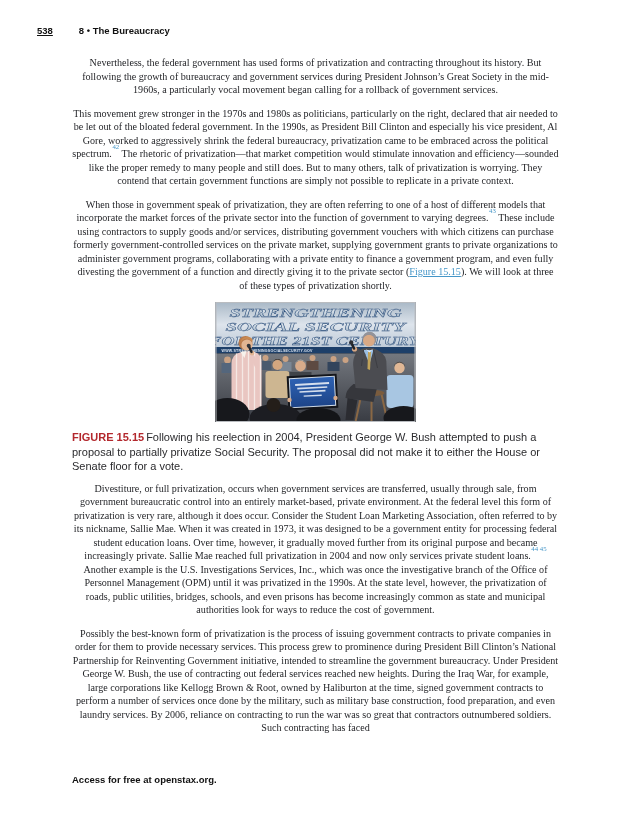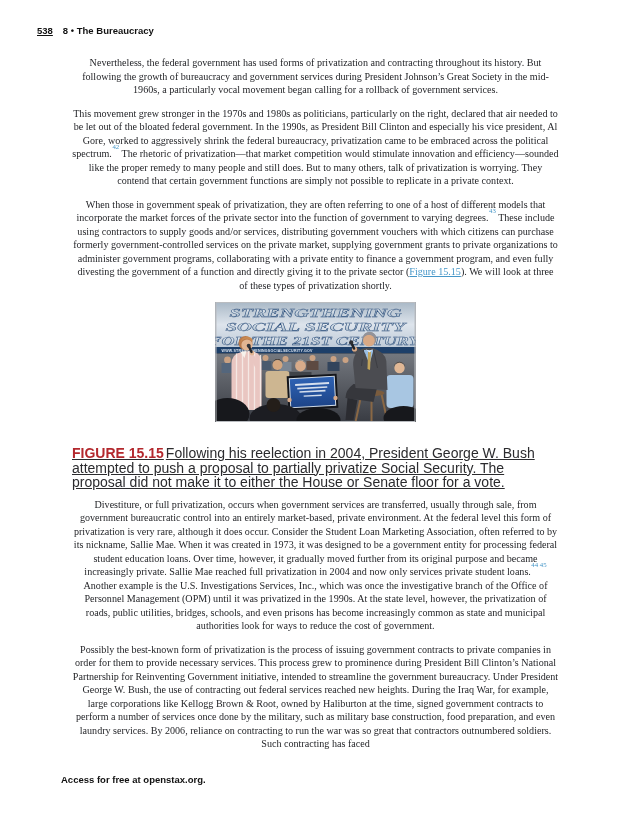--- a/index.html
+++ b/index.html
@@ -8,42 +8,42 @@
     background:#ffffff;
     position:relative;
     font-family:"Liberation Serif","DejaVu Serif",serif;
     overflow:hidden;
   }
   .page-header {
     position:absolute; top:25px; left:37px;
     font-family:"Liberation Sans","DejaVu Sans",sans-serif;
     font-size:9.5px; font-weight:bold; color:#111111;
   }
-  .page-header .pg-num { margin-right:10px;text-decoration:underline; }
+  .page-header .pg-num { margin-right:26px;text-decoration:underline; }
   .content { position:absolute; left:72px; top:56px; width:487px; }
   p.body {
     font-size:10.1px; line-height:13.5px; color:#1e1f23;
     margin-bottom:10px; text-align:center;
   }
   sup.fn {
     color:#4596c8; font-size:6.8px; line-height:0;
     position:relative; top:-3.5px; margin-left:0.5px; cursor:pointer;
   }
   a.fig-link { color:#4596c8; text-decoration:underline; cursor:pointer; }
   figure.fig { margin:4px 0 8px; }
   .photo-wrap { width:201px; margin:0 auto; display:block; }
   .photo-wrap svg { display:block; }
   figcaption.caption {
-    margin-top:24px;
+    margin-top:8px;
     font-family:"Liberation Sans","DejaVu Sans",sans-serif;
-    font-size:14px; line-height:14.6px; color:#2b2b2e;text-decoration:underline;
+    font-size:11px; line-height:14.6px; color:#2b2b2e;
   }
   .cap-label { color:#b3282d; font-weight:bold; margin-right:2px; }
   .page-footer {
-    position:absolute; left:61px; top:774px;
+    position:absolute; left:72px; top:774px;
     font-family:"Liberation Sans","DejaVu Sans",sans-serif;
     font-size:9.5px; font-weight:bold; color:#111111;
   }
 </style>
 </head>
 <body>
 
 <div class="page">
 
   <header class="page-header">

